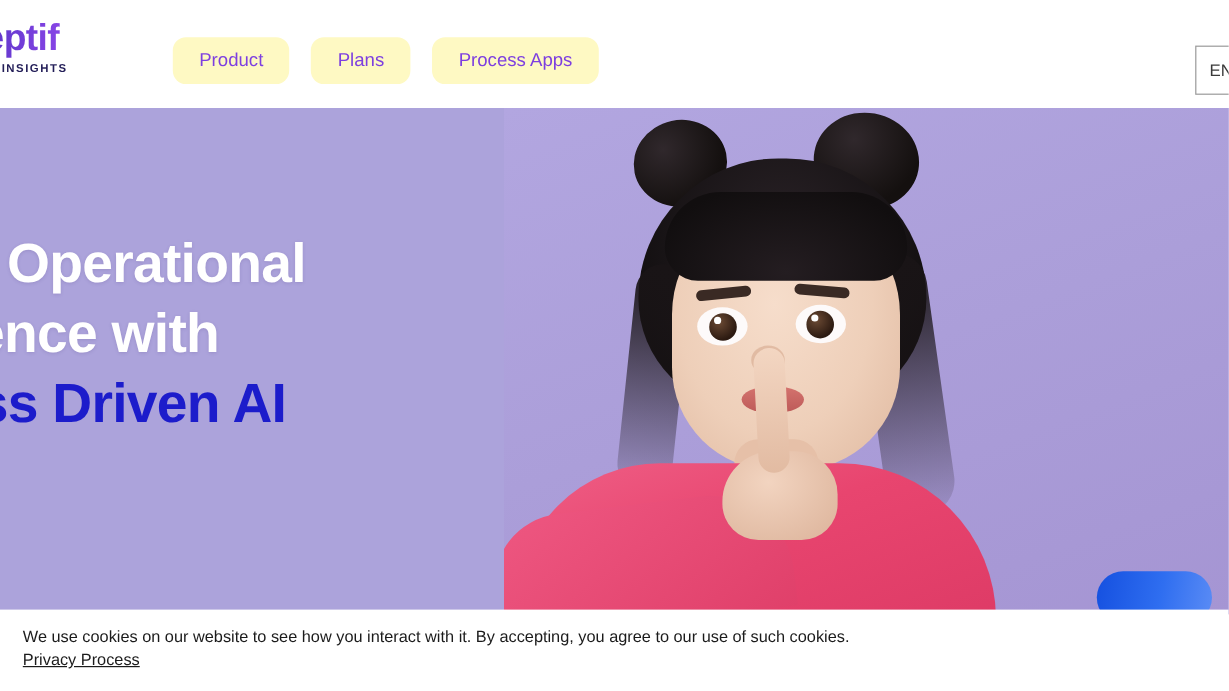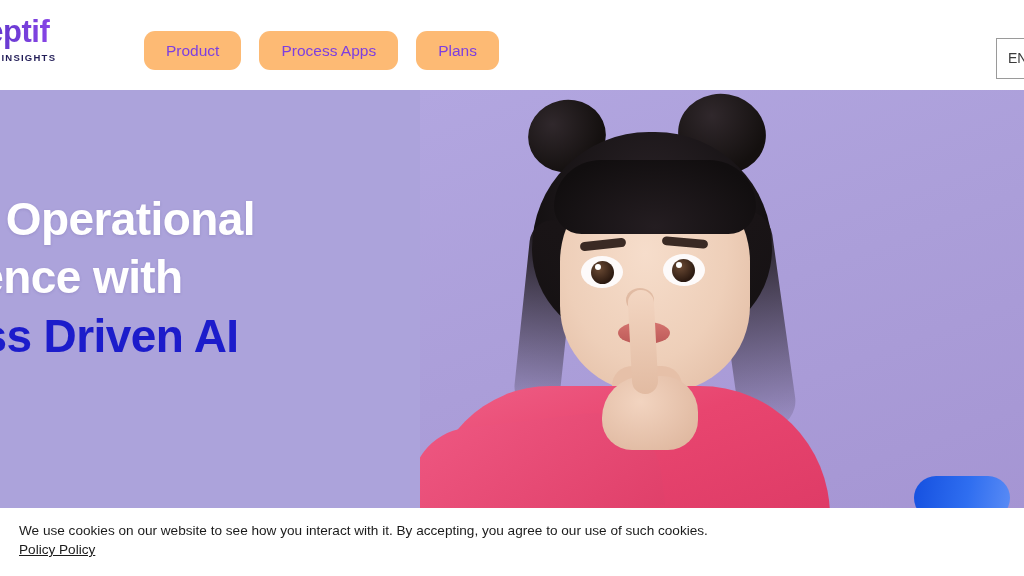--- a/index.html
+++ b/index.html
@@ -25,21 +25,21 @@
     -webkit-text-fill-color:transparent; color:#6c3bd4;
     line-height:1.05; white-space:nowrap;
   }
   #logo-tagline {
     margin-top:3px; font-size:9.5px; font-weight:700; letter-spacing:1.25px;
     color:#231e58; white-space:nowrap;
   }
 
   #nav { position:absolute; left:144px; top:31px; display:flex; gap:18px; }
   .nav-pill {
-    background:#fdba74; border:none; border-radius:11px;
+    background:#fef9c3; border:none; border-radius:11px;
     padding:0 22px; height:39px; line-height:39px;
     font-size:15.5px; color:#7d3fe0; white-space:nowrap; cursor:pointer;
     font-family:"Liberation Sans", sans-serif;
   }
 
   #lang-select {
     position:absolute; left:996px; top:38px; width:74px; height:41px;
     border:1px solid #9a9a9a; background:#fff;
     font-size:14px; color:#3a3a3a; line-height:39px;
     padding-left:11px; cursor:pointer; overflow:hidden; white-space:nowrap;
@@ -180,22 +180,22 @@
 
   <div id="header">
 
     <div id="logo-block">
       <div id="logo-wordmark">rceptif</div>
       <div id="logo-tagline">OCESS INSIGHTS</div>
     </div>
 
     <div id="nav">
       <button class="nav-pill">Product</button>
+      <button class="nav-pill">Plans</button>
       <button class="nav-pill">Process Apps</button>
-      <button class="nav-pill">Plans</button>
     </div>
 
     <div id="lang-select">EN</div>
   </div>
 
   <div id="hero">
 
     <div id="hero-photo">
       <div id="photo-bg"></div>
       <div id="girl">
@@ -228,20 +228,20 @@
     <div id="hero-copy">
       <div class="headline white">lock Operational</div>
       <div class="headline white">cellence with</div>
       <div class="headline blue" id="headline-line3">ocess Driven AI</div>
     </div>
 
   </div>
 
   <div id="cookie-banner">
     <div id="cookie-text">
-      <span>We use cookies on our website to see how you interact with it. By accepting, you agree to our use of such cookies. </span><a id="privacy-policy" href="#">Policy Policy</a>
+      <span>We use cookies on our website to see how you interact with it. By accepting, you agree to our use of such cookies. </span><a id="privacy-policy" href="#">Privacy Process</a>
     </div>
   </div>
   <button id="settings-btn">Settings</button>
   <button id="accept-btn">Accept</button>
   <button id="close-btn">✕</button>
 
 </div>
 
 </body></html>

